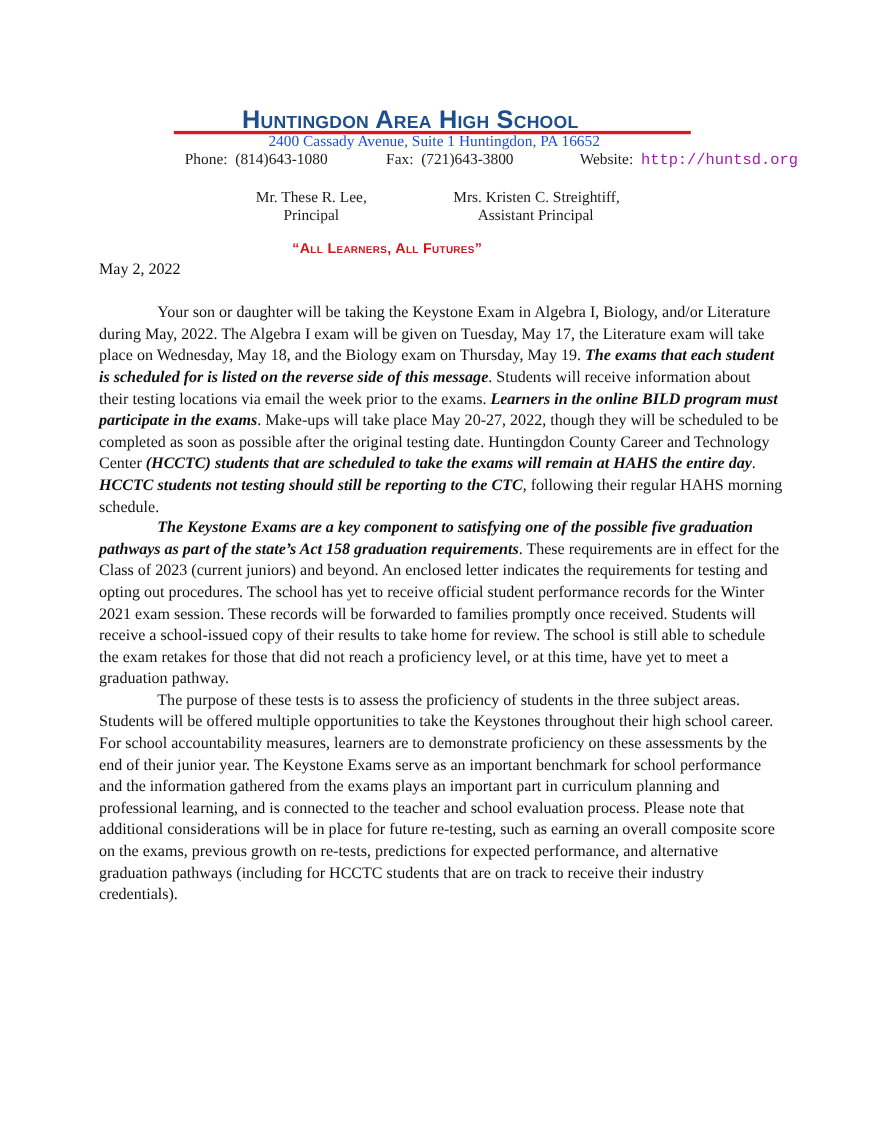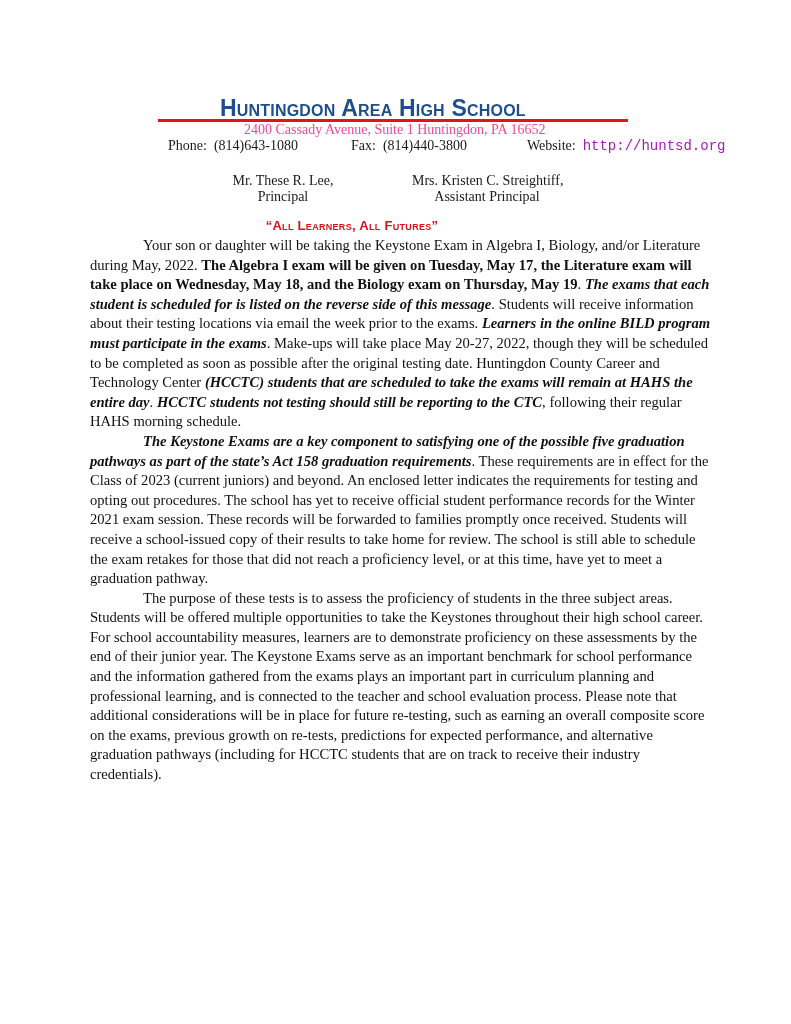--- a/index.html
+++ b/index.html
@@ -44,21 +44,21 @@
       height: 3px;
       background: #e0141c;
     }
     .address {
       position: absolute;
       left: 244px;
       top: 122px;
       font-size: 14px;
       line-height: 16px;
       white-space: nowrap;
-      color: #ec4899;
+      color: #1d4ed8;
     }
     .contacts {
       position: absolute;
       left: 168px;
       top: 138px;
       font-size: 14px;
       line-height: 16px;
       white-space: nowrap;
       color: #1a1a1a;
     }
@@ -96,44 +96,45 @@
       top: 236px;
       width: 622px;
       font-size: 14.6px;
       line-height: 19.6px;
       color: #111111;
     }
     .letter p { margin: 0; }
     .date { margin-bottom: 19.6px !important; }
     .salutation { margin-bottom: 19.6px !important; }
     .para { text-indent: 53px; text-align: left; }
-    b { font-weight: bold; }
+    b { font-weight: normal; }
     .bi { font-weight: bold; font-style: italic; }
   </style>
 </head>
 <body>
 
 <div class="letterhead">
   <div class="school-name">Huntingdon Area High School</div>
   <div class="rule"></div>
   <div class="address">2400 Cassady Avenue, Suite 1  Huntingdon, PA  16652</div>
   <div class="contacts">
-    <span class="phone"><span>Phone:</span>&nbsp;&nbsp;<span>(814)643-1080</span></span><span class="fax"><span>Fax:</span>&nbsp;&nbsp;<span>(814)440-3800</span></span><span><span>Website:</span>&nbsp;&nbsp;<a class="web-link">http://huntsd.org</a></span>
+    <span class="phone"><span>Phone:</span>&nbsp;&nbsp;<span>(814)643-1080</span></span><span class="fax"><span>Fax:</span>&nbsp;&nbsp;<span>(721)643-3800</span></span><span><span>Website:</span>&nbsp;&nbsp;<a class="web-link">http://huntsd.org</a></span>
   </div>
   <div class="staff principal">
     <div>Mr. These R. Lee,</div>
     <div>Principal</div>
   </div>
   <div class="staff asst">
     <div>Mrs. Kristen C. Streightiff,</div>
     <div>Assistant Principal</div>
   </div>
   <div class="motto">“All Learners, All Futures”</div>
 </div>
 
 <div class="letter">
+  <p class="date">May 2, 2022</p>
 
   <p class="para"><span>Your son or daughter will be taking the Keystone Exam in Algebra I, Biology, and/or Literature during May, 2022.  </span><b>The Algebra I exam will be given on Tuesday, May 17, the Literature exam will take place on Wednesday, May 18, and the Biology exam on Thursday, May 19</b><span>.  </span><span class="bi">The exams that each student is scheduled for is listed on the reverse side of this message</span><span>.  Students will receive information about their testing locations via email the week prior to the exams. </span><span class="bi">Learners in the online BILD program must participate in the exams</span><span>.  Make-ups will take place May 20-27, 2022, though they will be scheduled to be completed as soon as possible after the original testing date.  Huntingdon County Career and Technology Center </span><span class="bi">(HCCTC) students that are scheduled to take the exams will remain at HAHS the entire day</span><span>.  </span><span class="bi">HCCTC students not testing should still be reporting to the CTC</span><span>, following their regular HAHS morning schedule.</span></p>
 
   <p class="para"><span class="bi">The Keystone Exams are a key component to satisfying one of the possible five graduation pathways as part of the state’s Act 158 graduation requirements</span><span>.  These requirements are in effect for the Class of 2023 (current juniors) and beyond.  An enclosed letter indicates the requirements for testing and opting out procedures.  The school has yet to receive official student performance records for the Winter 2021 exam session.  These records will be forwarded to families promptly once received. Students will receive a school-issued copy of their results to take home for review.  The school is still able to schedule the exam retakes for those that did not reach a proficiency level, or at this time, have yet to meet a graduation pathway.</span></p>
 
   <p class="para">The purpose of these tests is to assess the proficiency of students in the three subject areas. Students will be offered multiple opportunities to take the Keystones throughout their high school career. For school accountability measures, learners are to demonstrate proficiency on these assessments by the end of their junior year.  The Keystone Exams serve as an important benchmark for school performance and the information gathered from the exams plays an important part in curriculum planning and professional learning, and is connected to the teacher and school evaluation process.  Please note that additional considerations will be in place for future re-testing, such as earning an overall composite score on the exams, previous growth on re-tests, predictions for expected performance, and alternative graduation pathways (including for HCCTC students that are on track to receive their industry credentials).</p>
 </div>
 
 </body></html>

